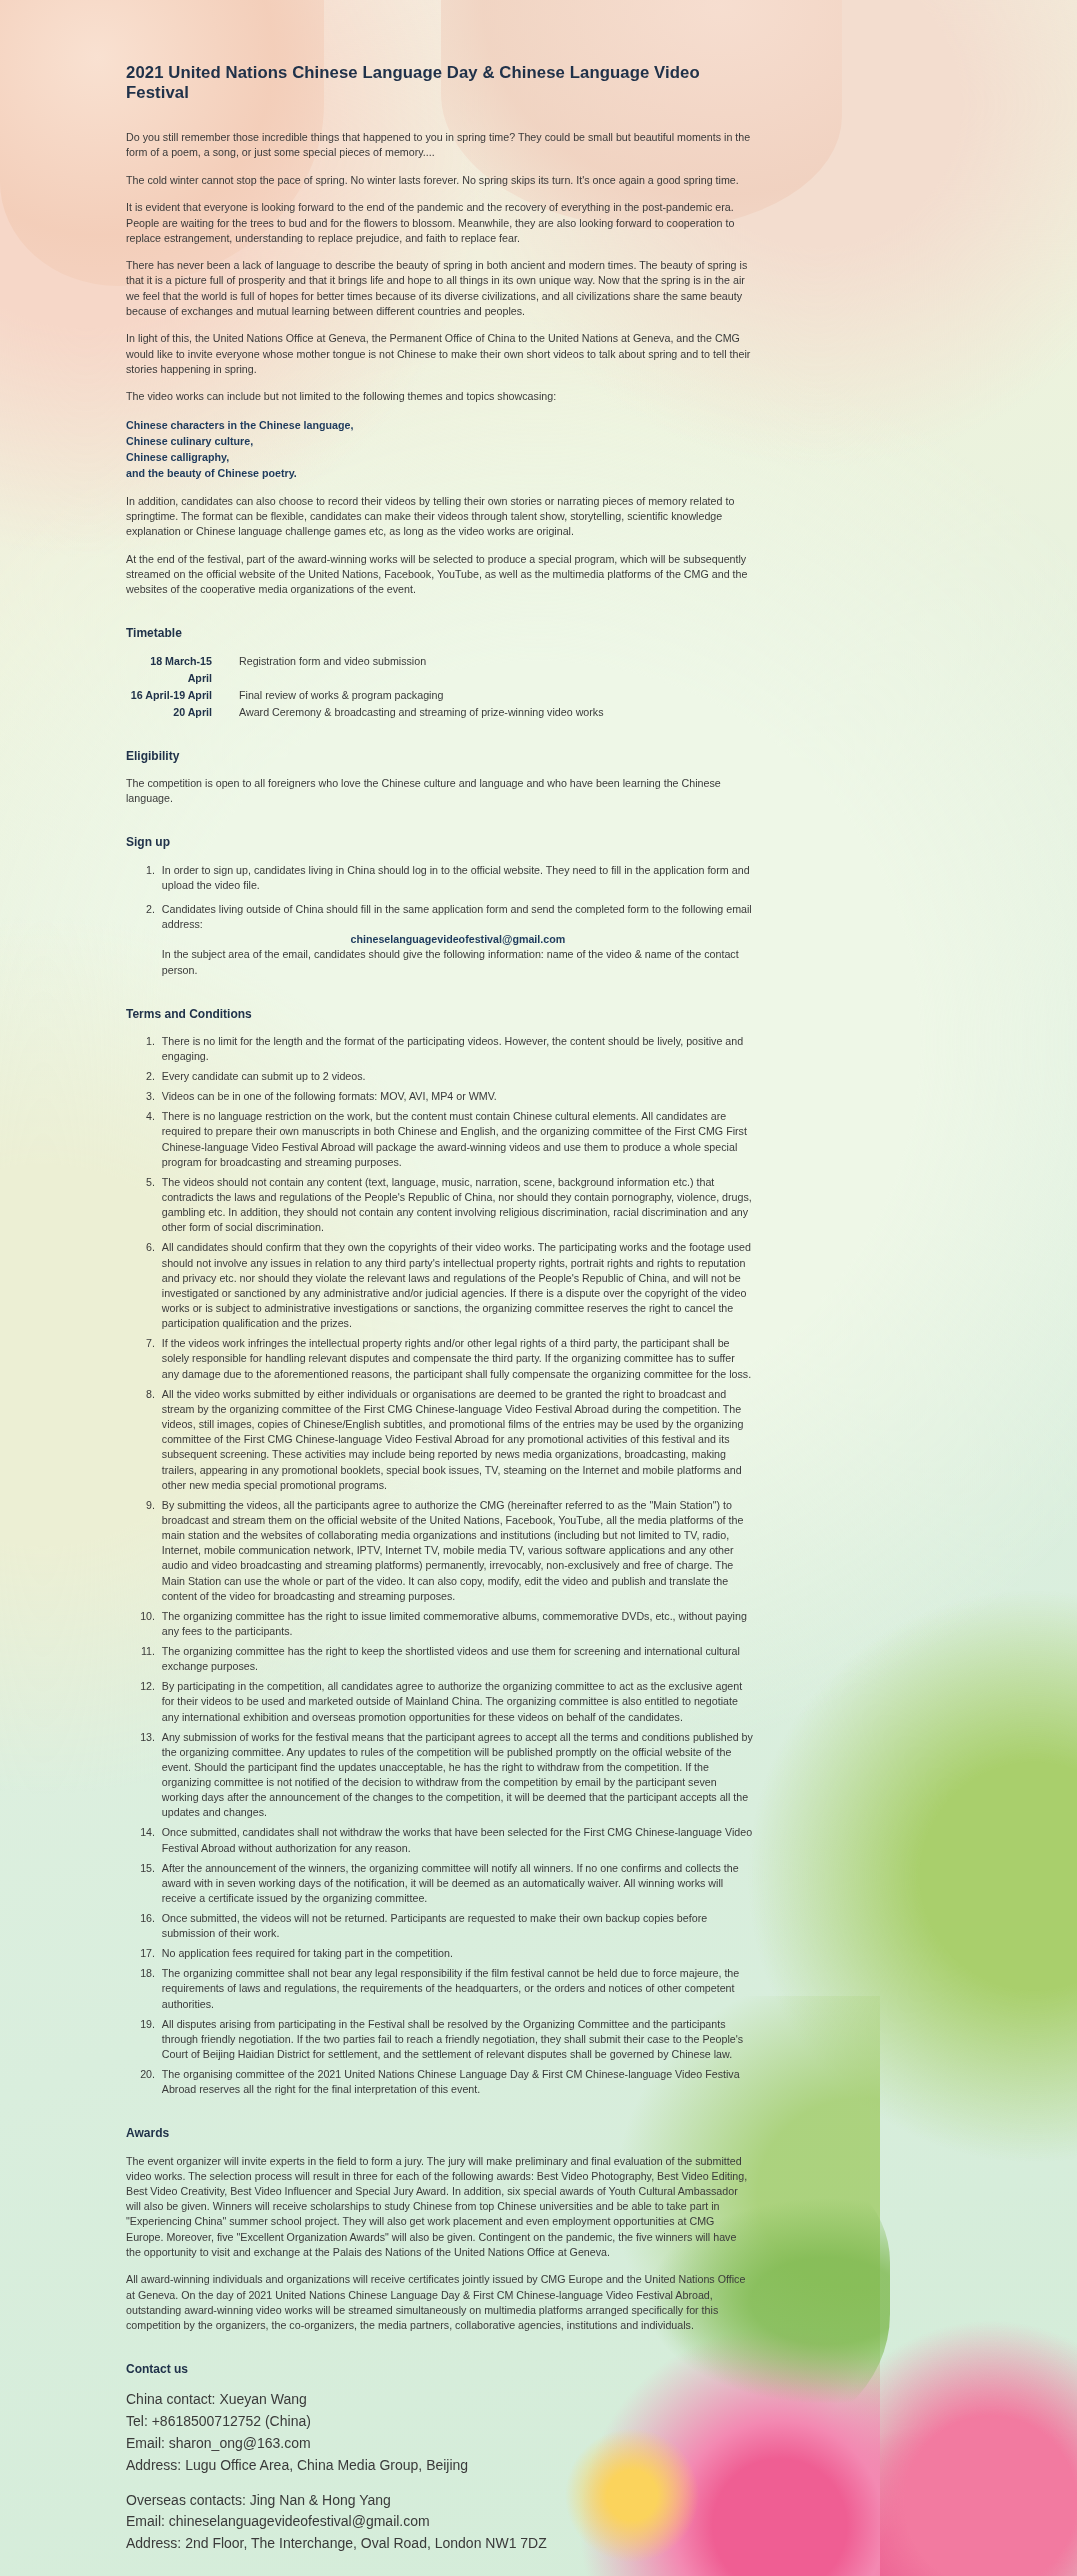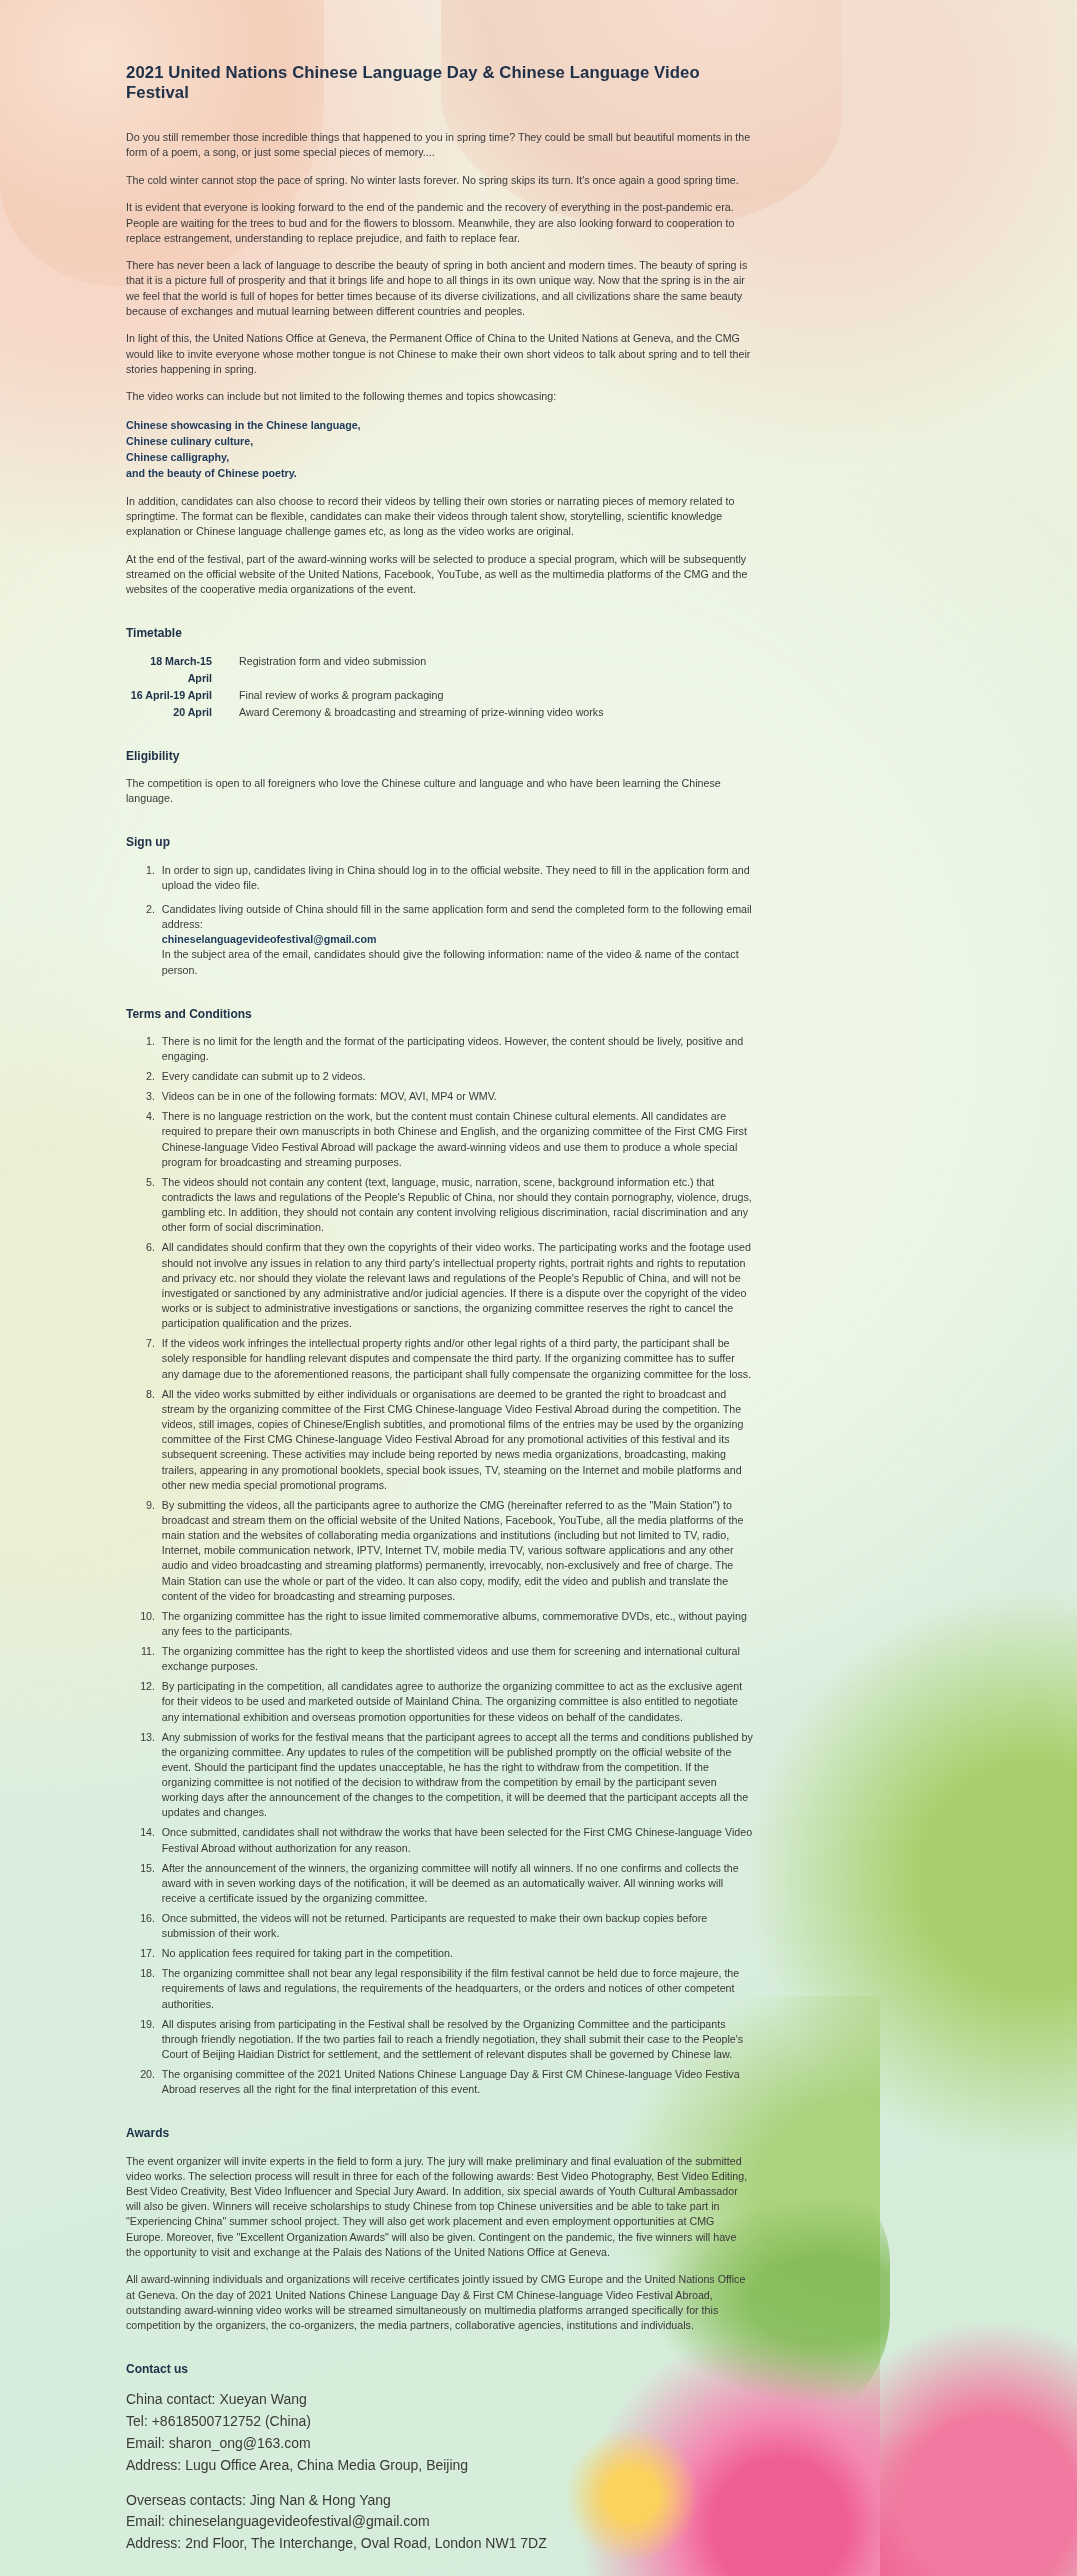--- a/index.html
+++ b/index.html
@@ -28,21 +28,21 @@
   h2.section{
     font-size:12px;font-weight:bold;color:#20324a;margin:29px 0 13.4px 0;
   }
   .timetable{margin:0 0 5.7px 0;}
   .tt-row{display:flex;font-size:10.7px;line-height:1.5;margin-bottom:1px;}
   .tt-date{width:113px;text-align:right;font-weight:bold;color:#20324a;padding-right:27px;box-sizing:border-box;}
   .tt-desc{flex:1;color:#3a3a3a;}
   ol{margin:0 0 9.5px 0;padding-left:32px;}
   ol li{margin-bottom:4.8px;padding-left:3.8px;}
   ol.signup li{margin-bottom:8.6px;}
-  .b{font-weight:bold;color:#1d3a5c;}
+  .b{font-weight:bold;color:#1d3a5c;text-align:center;}
   .sub{display:block;}
   .contact-block{font-size:14px;line-height:1.55;margin-bottom:13.4px;color:#3a3a3a;}
   .awards p{margin-bottom:12.4px;}
   .petal{position:absolute;z-index:1;pointer-events:none;}
   .p1{top:0;left:0;width:324px;height:286px;border-radius:0 0 70% 40%;
       background:radial-gradient(ellipse at 30% 20%, #f9e2d2 0%, #f3cdb8 55%, rgba(243,205,184,0) 100%);opacity:.9;}
   .p2{top:-19px;right:38px;width:401px;height:248px;border-radius:0 0 50% 60%;
       background:radial-gradient(ellipse at 70% 10%, #f7ded0 0%, #f0cfbd 60%, rgba(240,207,189,0) 100%);opacity:.8;}
   .p3{bottom:0;right:0;width:401px;height:401px;
       background:radial-gradient(circle at 75% 80%, #ef5e93 0 67px, #f389b2 105px, rgba(243,137,178,0) 200px);}
@@ -70,21 +70,21 @@
     <h1 class="title">2021 United Nations Chinese Language Day &amp; Chinese Language Video Festival</h1>
 
     <p>Do you still remember those incredible things that happened to you in spring time? They could be small but beautiful moments in the form of a poem, a song, or just some special pieces of memory....</p>
     <p>The cold winter cannot stop the pace of spring. No winter lasts forever. No spring skips its turn. It's once again a good spring time.</p>
     <p>It is evident that everyone is looking forward to the end of the pandemic and the recovery of everything in the post-pandemic era. People are waiting for the trees to bud and for the flowers to blossom. Meanwhile, they are also looking forward to cooperation to replace estrangement, understanding to replace prejudice, and faith to replace fear.</p>
     <p>There has never been a lack of language to describe the beauty of spring in both ancient and modern times. The beauty of spring is that it is a picture full of prosperity and that it brings life and hope to all things in its own unique way. Now that the spring is in the air we feel that the world is full of hopes for better times because of its diverse civilizations, and all civilizations share the same beauty because of exchanges and mutual learning between different countries and peoples.</p>
     <p>In light of this, the United Nations Office at Geneva, the Permanent Office of China to the United Nations at Geneva, and the CMG would like to invite everyone whose mother tongue is not Chinese to make their own short videos to talk about spring and to tell their stories happening in spring.</p>
     <p>The video works can include but not limited to the following themes and topics showcasing:</p>
 
     <div class="themes">
-      <span class="sub">Chinese showcasing in the Chinese language,</span>
+      <span class="sub">Chinese characters in the Chinese language,</span>
       <span class="sub">Chinese culinary culture,</span>
       <span class="sub">Chinese calligraphy,</span>
       <span class="sub">and the beauty of Chinese poetry.</span>
     </div>
 
     <p>In addition, candidates can also choose to record their videos by telling their own stories or narrating pieces of memory related to springtime. The format can be flexible, candidates can make their videos through talent show, storytelling, scientific knowledge explanation or Chinese language challenge games etc, as long as the video works are original.</p>
     <p>At the end of the festival, part of the award-winning works will be selected to produce a special program, which will be subsequently streamed on the official website of the United Nations, Facebook, YouTube, as well as the multimedia platforms of the CMG and the websites of the cooperative media organizations of the event.</p>
 
     <h2 class="section">Timetable</h2>
     <div class="timetable">

